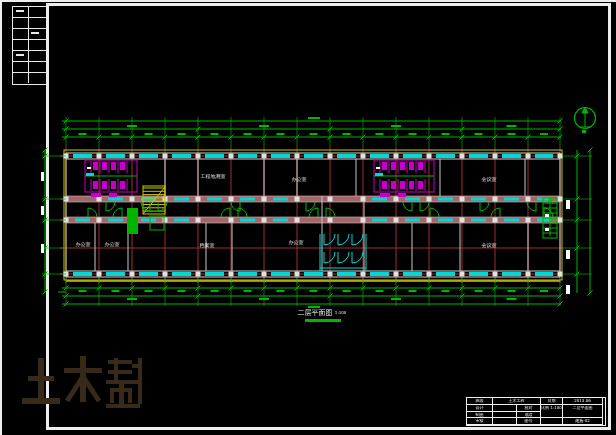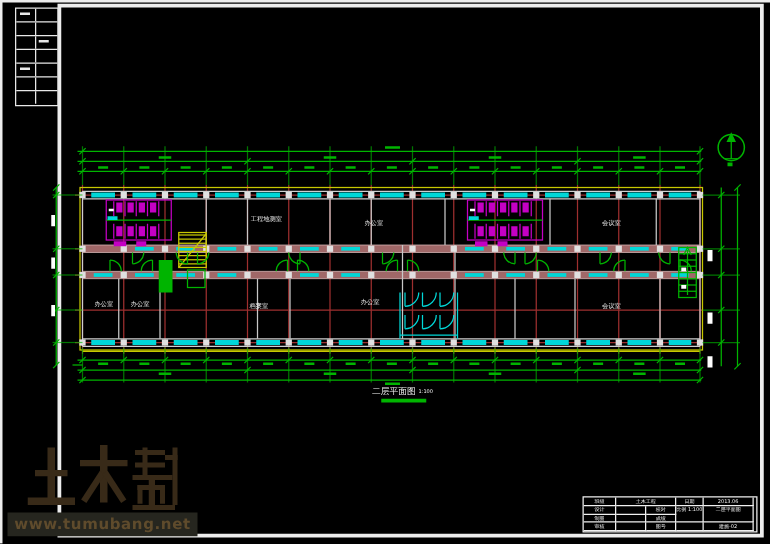--- a/index.html
+++ b/index.html
@@ -608,14 +608,13 @@
       <rect x="84" y="24" width="32" height="4" fill="#382a18"></rect>
       <rect x="92" y="2" width="4" height="26" fill="#382a18"></rect>
       <rect x="116" y="2" width="4" height="46" fill="#382a18"></rect>
       <rect x="110" y="8" width="10" height="4" fill="#382a18"></rect>
       <rect x="88" y="32" width="22" height="4" fill="#382a18"></rect>
       <rect x="88" y="32" width="4" height="15" fill="#382a18"></rect>
       <rect x="106" y="32" width="4" height="15" fill="#382a18"></rect>
       <rect x="97" y="28" width="5" height="21" fill="#382a18"></rect>
       <rect x="84" y="48" width="34" height="4" fill="#382a18"></rect>
     </svg>
-  <div class="abs" id="urlband" style="left:6px;top:410px;width:152px;height:19px;">www.tumubang.net</div>
 </div>
 
 </body></html>

